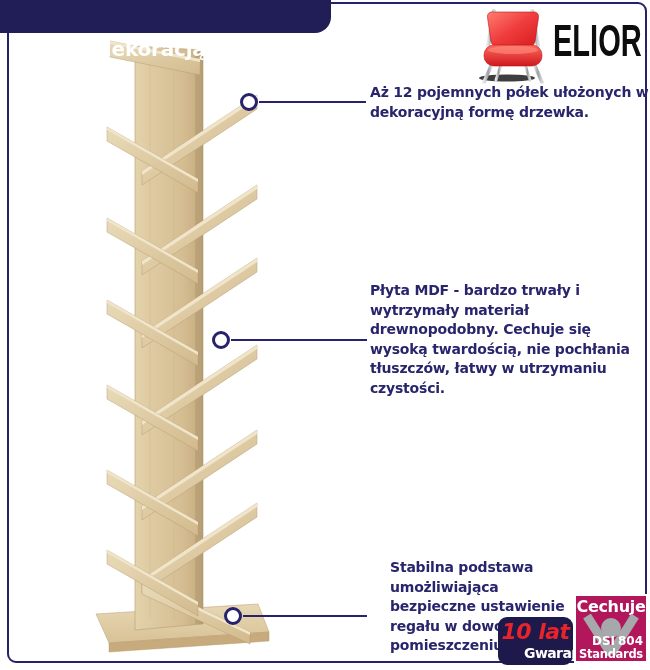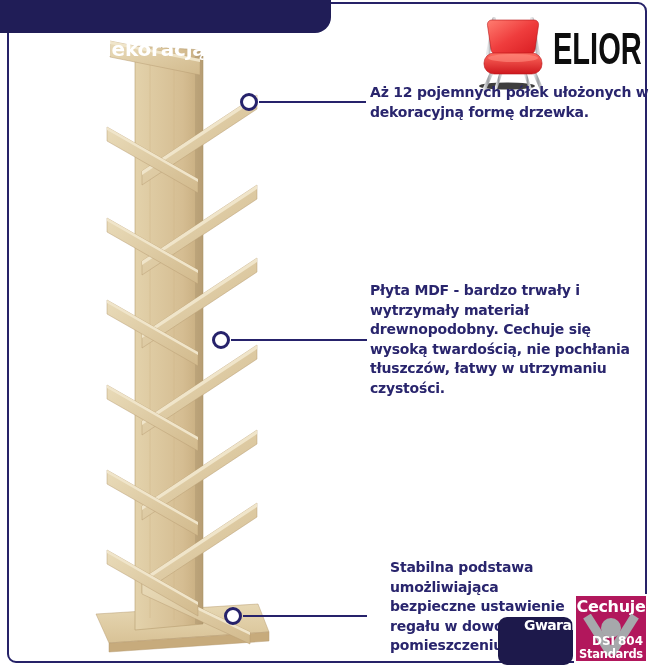--- a/index.html
+++ b/index.html
@@ -10,21 +10,21 @@
   .frame{
     position:absolute;left:7px;top:2px;width:640px;height:661px;
     border:2px solid #262268;border-radius:9px;box-sizing:border-box;z-index:1;
   }
   .banner{
     position:absolute;left:0;top:0;width:331px;height:33px;z-index:4;
     background:#201d57;border-bottom-right-radius:16px;
     color:#ffffff;font-weight:bold;font-size:20px;letter-spacing:-0.2px;
     line-height:33px;padding-left:10px;box-sizing:border-box;white-space:pre;
   }
-  .logo{position:absolute;left:477px;top:16px;z-index:3;width:170px;height:76px;}
+  .logo{position:absolute;left:477px;top:8px;z-index:3;width:170px;height:76px;}
   .chair{position:absolute;left:0;top:0;}
   .brand{
     position:absolute;left:76px;top:8px;color:#0d0d0d;
     font-family:"Liberation Sans",sans-serif;font-weight:bold;font-size:44px;
     transform:scaleX(0.66);transform-origin:left top;letter-spacing:0px;white-space:pre;
   }
   .shelf{position:absolute;left:78px;top:28px;z-index:2;}
   .ring{
     position:absolute;width:12px;height:12px;border:3.5px solid #26226b;
     border-radius:50%;background:#ffffff;z-index:6;
@@ -186,20 +186,21 @@
 
 <div class="ring r3"></div>
 <div class="cline l3"></div>
 <div class="ctext t3">Stabilna podstawa
 umożliwiająca
 bezpieczne ustawienie
 regału w dowolnym
 pomieszczeniu.</div>
 
 <div class="badge-warranty">
+  <span class="warranty-years">10 lat</span>
   <span class="warranty-word">Gwarancji</span>
 </div>
 
 <div class="badge-edinos">
   <span class="edinos-title">Cechuje</span>
   <svg class="edinos-v" width="58" height="42" viewBox="0 0 58 42">
     <path d="M5,2 L29,40" stroke="#a6a8ab" stroke-width="9" fill="none"></path>
     <path d="M53,2 L29,40" stroke="#a6a8ab" stroke-width="9" fill="none"></path>
     <circle cx="29" cy="14" r="10" fill="#a6a8ab"></circle>
   </svg>

